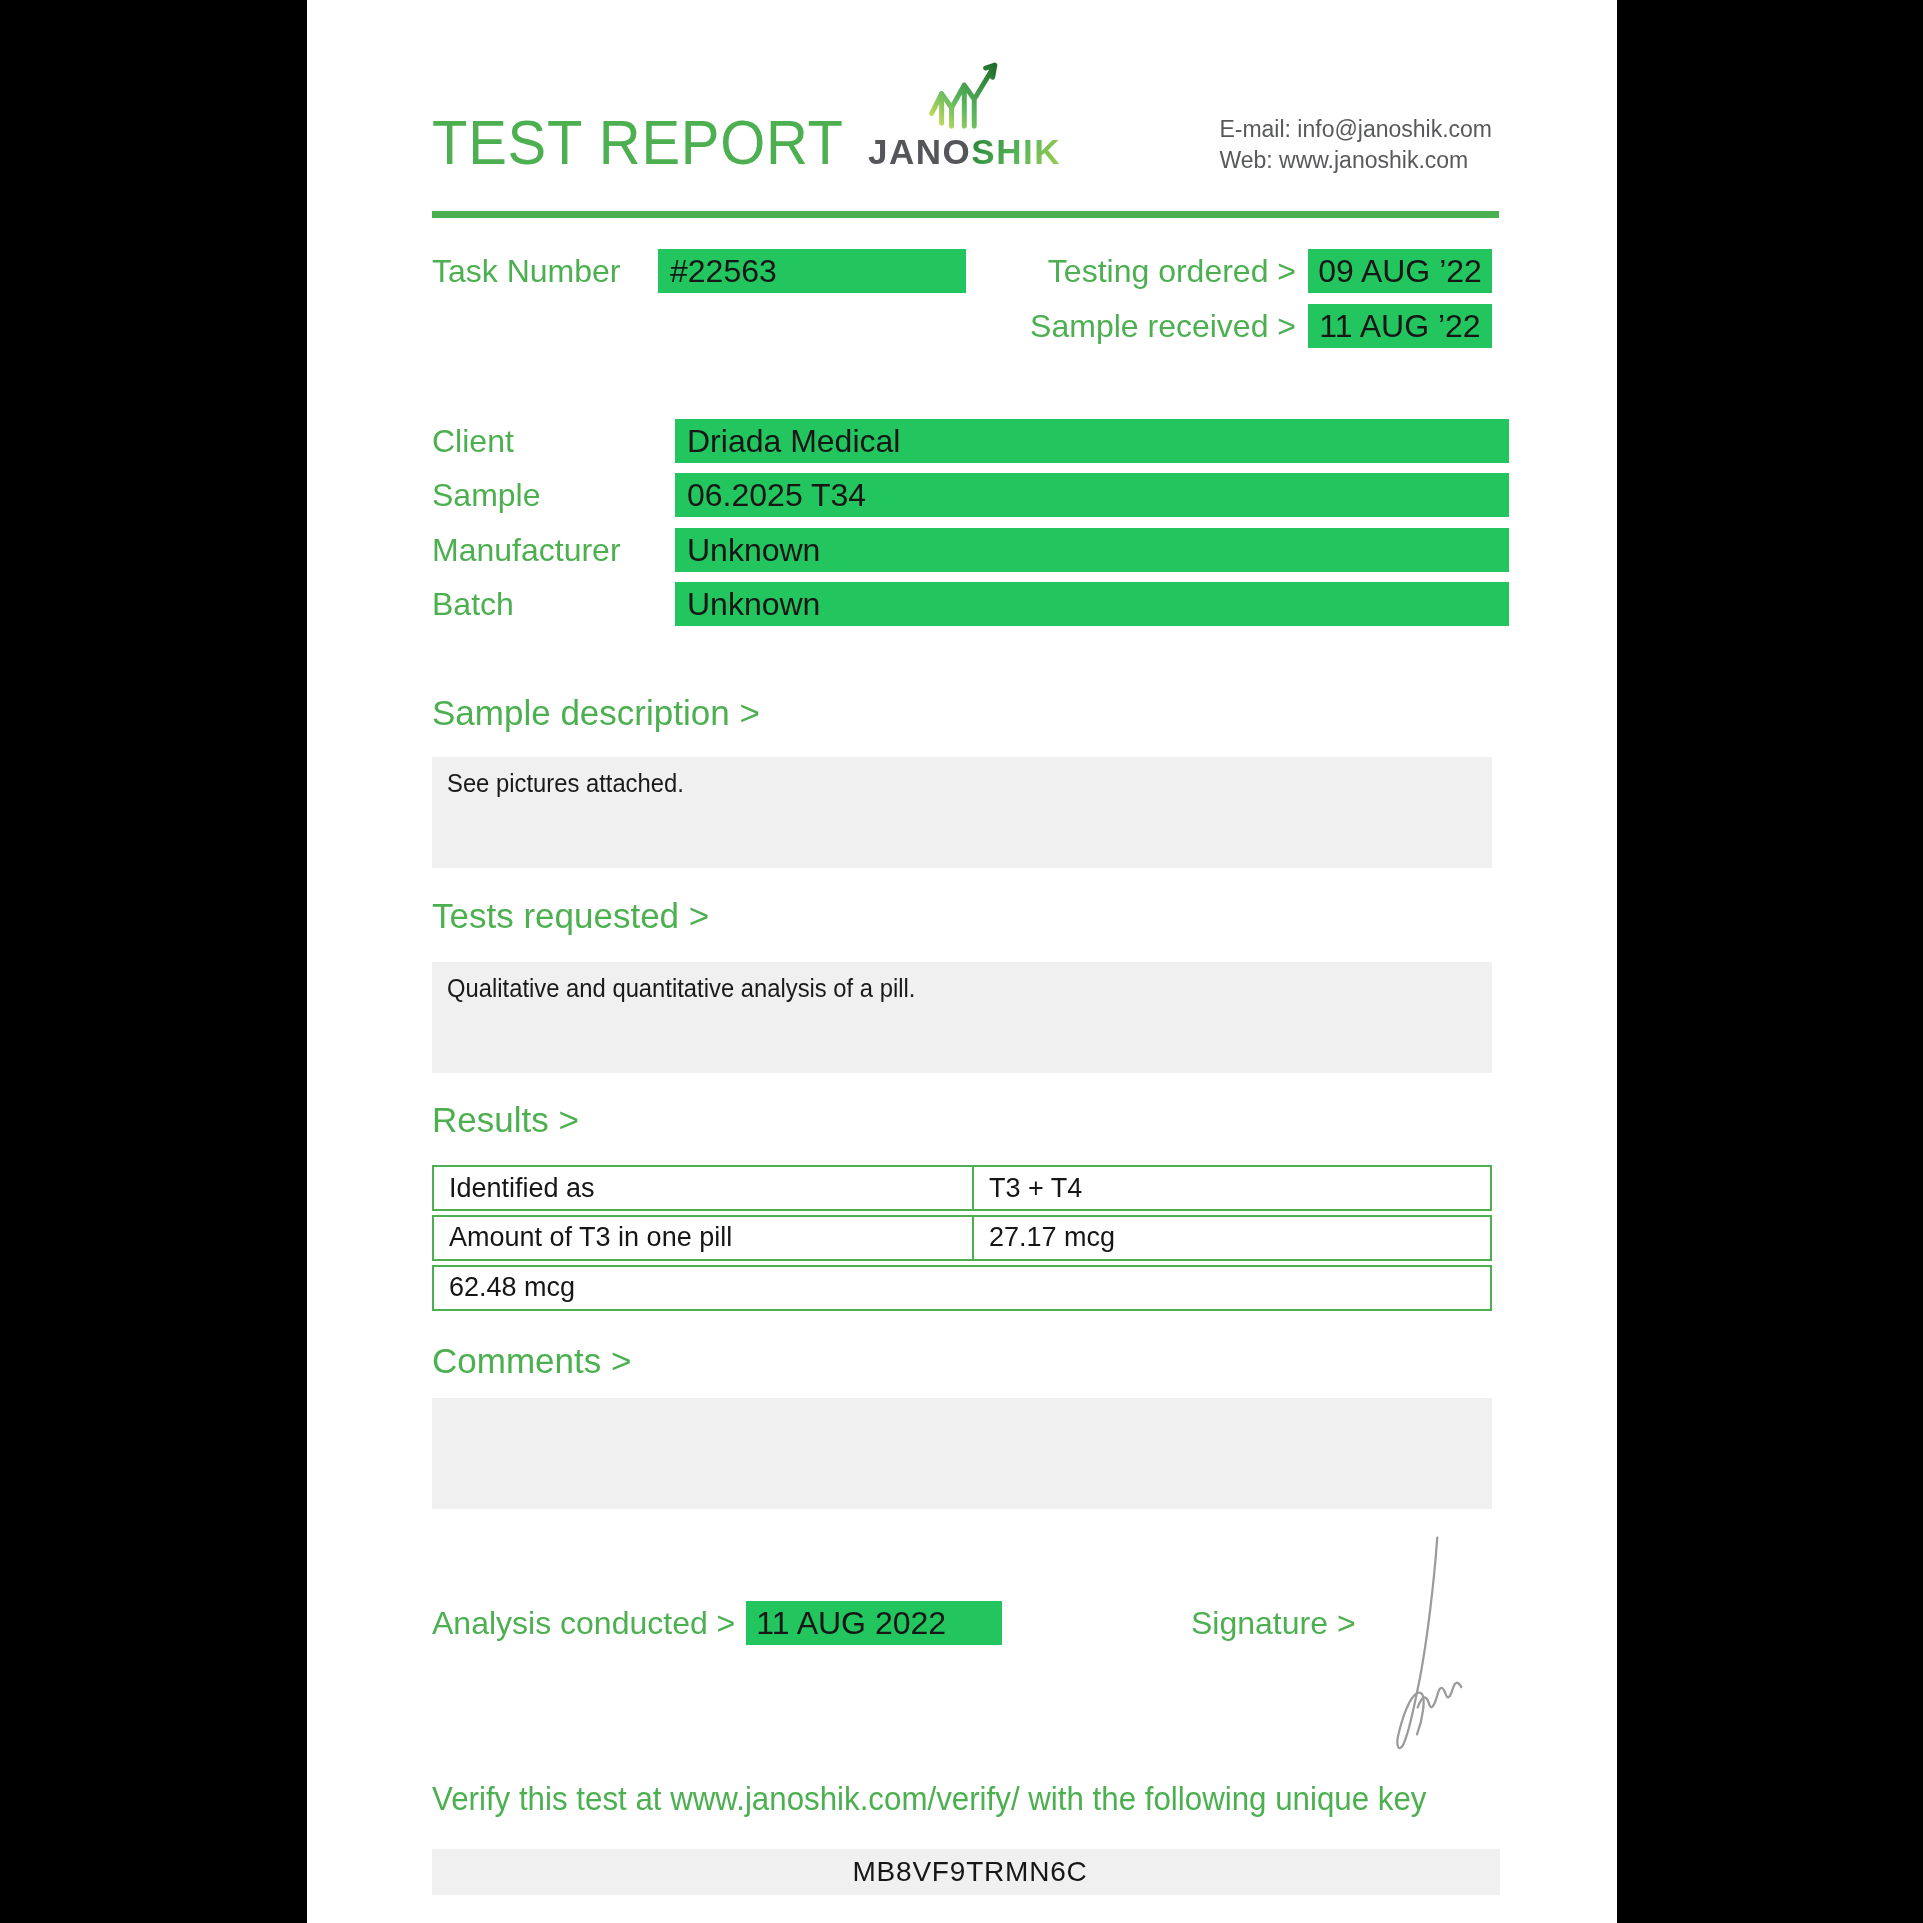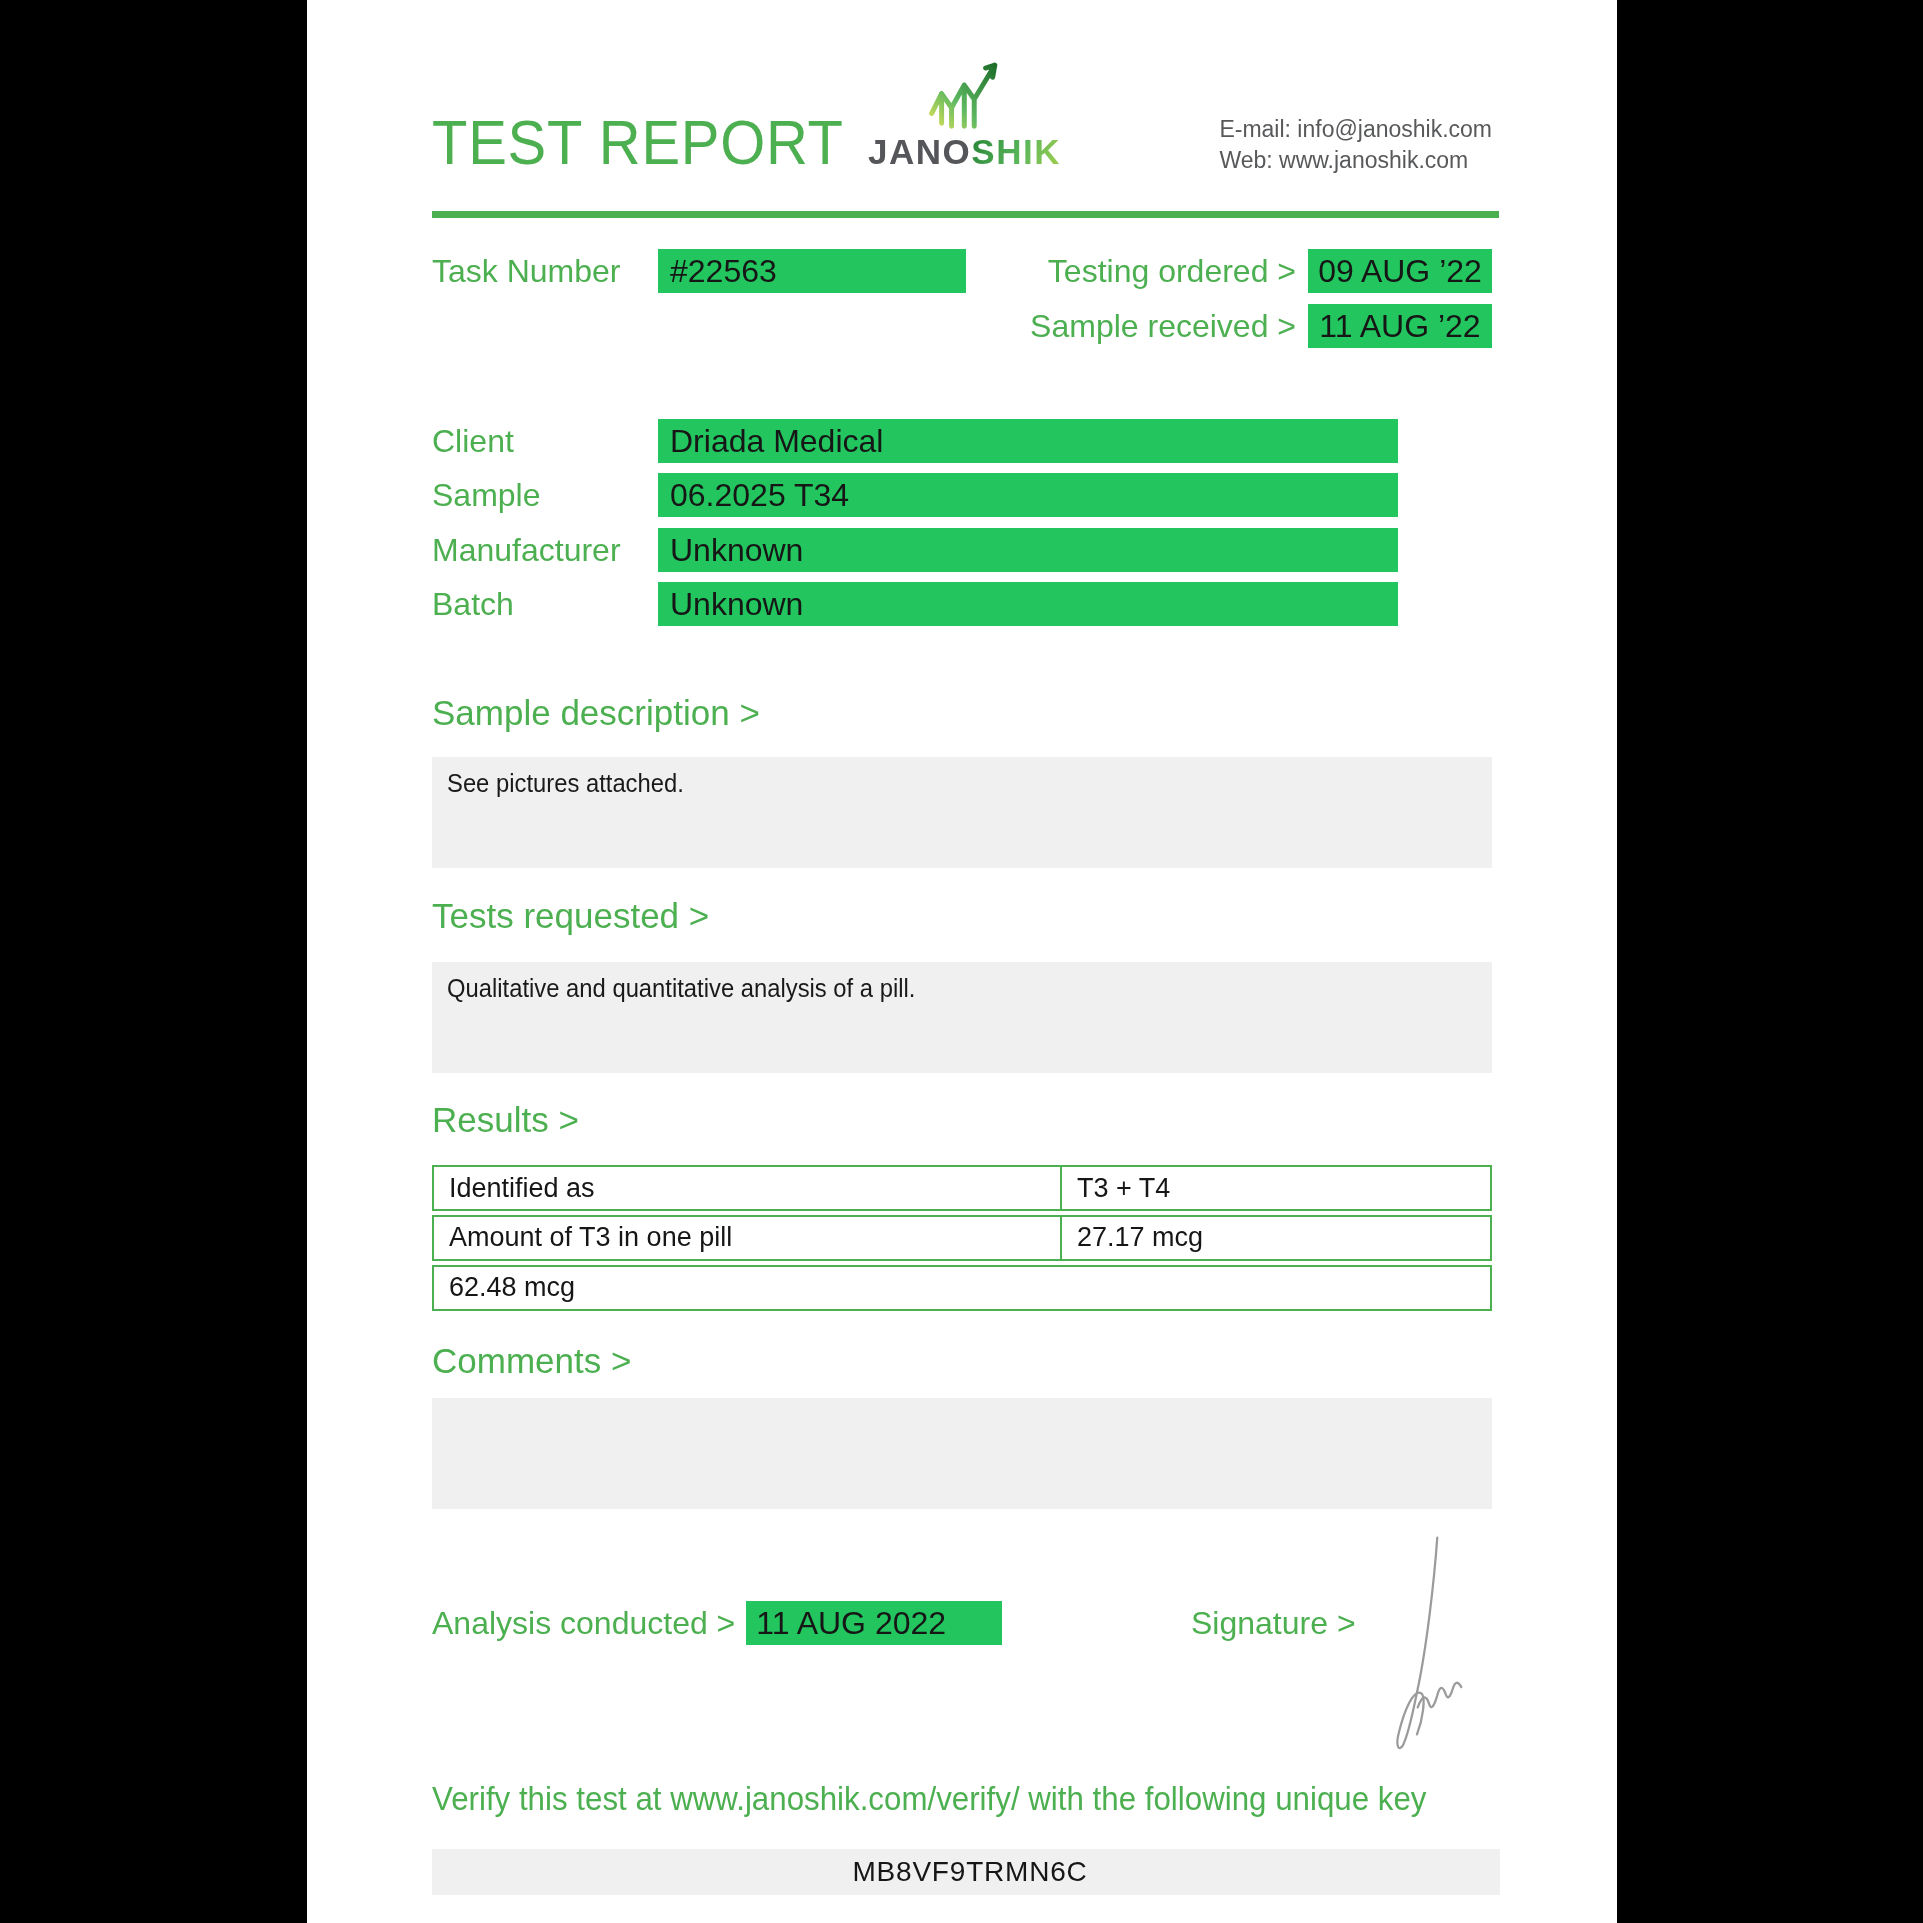--- a/index.html
+++ b/index.html
@@ -35,36 +35,36 @@
   .vbox{
     background:#22c55e;height:44px;display:flex;align-items:center;
     font-size:32px;color:#161616;box-sizing:border-box;
   }
   .task-label{position:absolute;left:125px;top:249px;height:44px;display:flex;align-items:center;}
   .task-box{position:absolute;left:351px;top:249px;width:308px;padding-left:12px;}
   .date-row{position:absolute;right:125px;display:flex;align-items:center;gap:12px;}
   .date-row .vbox{width:184px;justify-content:center;}
   .fields{position:absolute;left:0;top:0;width:100%;}
   .f-label{position:absolute;left:125px;height:44px;display:flex;align-items:center;}
-  .f-box{position:absolute;left:351px;width:740px;padding-left:12px;}
+  .f-box{position:absolute;left:368px;width:834px;padding-left:12px;}
   
   .sec{position:absolute;left:125px;color:#4caf50;font-size:35px;white-space:nowrap;}
   .bigbox{
     position:absolute;left:125px;width:1060px;height:111px;background:#f0f0f0;
     box-sizing:border-box;padding:12px 15px;font-size:25.6px;color:#1a1a1a;
   }
   .bigbox .inner{transform:scaleX(.93);transform-origin:left top;white-space:nowrap;}
   
   .rtable{position:absolute;left:125px;top:1165px;width:1060px;}
   .rrow{
     box-sizing:border-box;height:46px;border:2.3px solid #4caf50;background:#fff;
     display:flex;margin-bottom:3.8px;
   }
   .rrow .c1{
-    width:628px;box-sizing:border-box;border-right:2.3px solid #4caf50;
+    width:540px;box-sizing:border-box;border-right:2.3px solid #4caf50;
     display:flex;align-items:center;padding-left:15px;font-size:27px;color:#161616;white-space:nowrap;
   }
   .rrow .c2{flex:1;display:flex;align-items:center;padding-left:15px;font-size:27px;color:#161616;white-space:nowrap;}
   
   .analysis{position:absolute;left:125px;top:1601px;display:flex;align-items:center;gap:10.5px;}
   .analysis .vbox{width:256px;padding-left:10.5px;}
   .sig-label{position:absolute;left:884px;top:1601px;height:44px;display:flex;align-items:center;}
   .sig{position:absolute;left:1067px;top:1533px;}
   .verify{
     position:absolute;left:125px;top:1779px;color:#4caf50;font-size:34px;white-space:nowrap;

